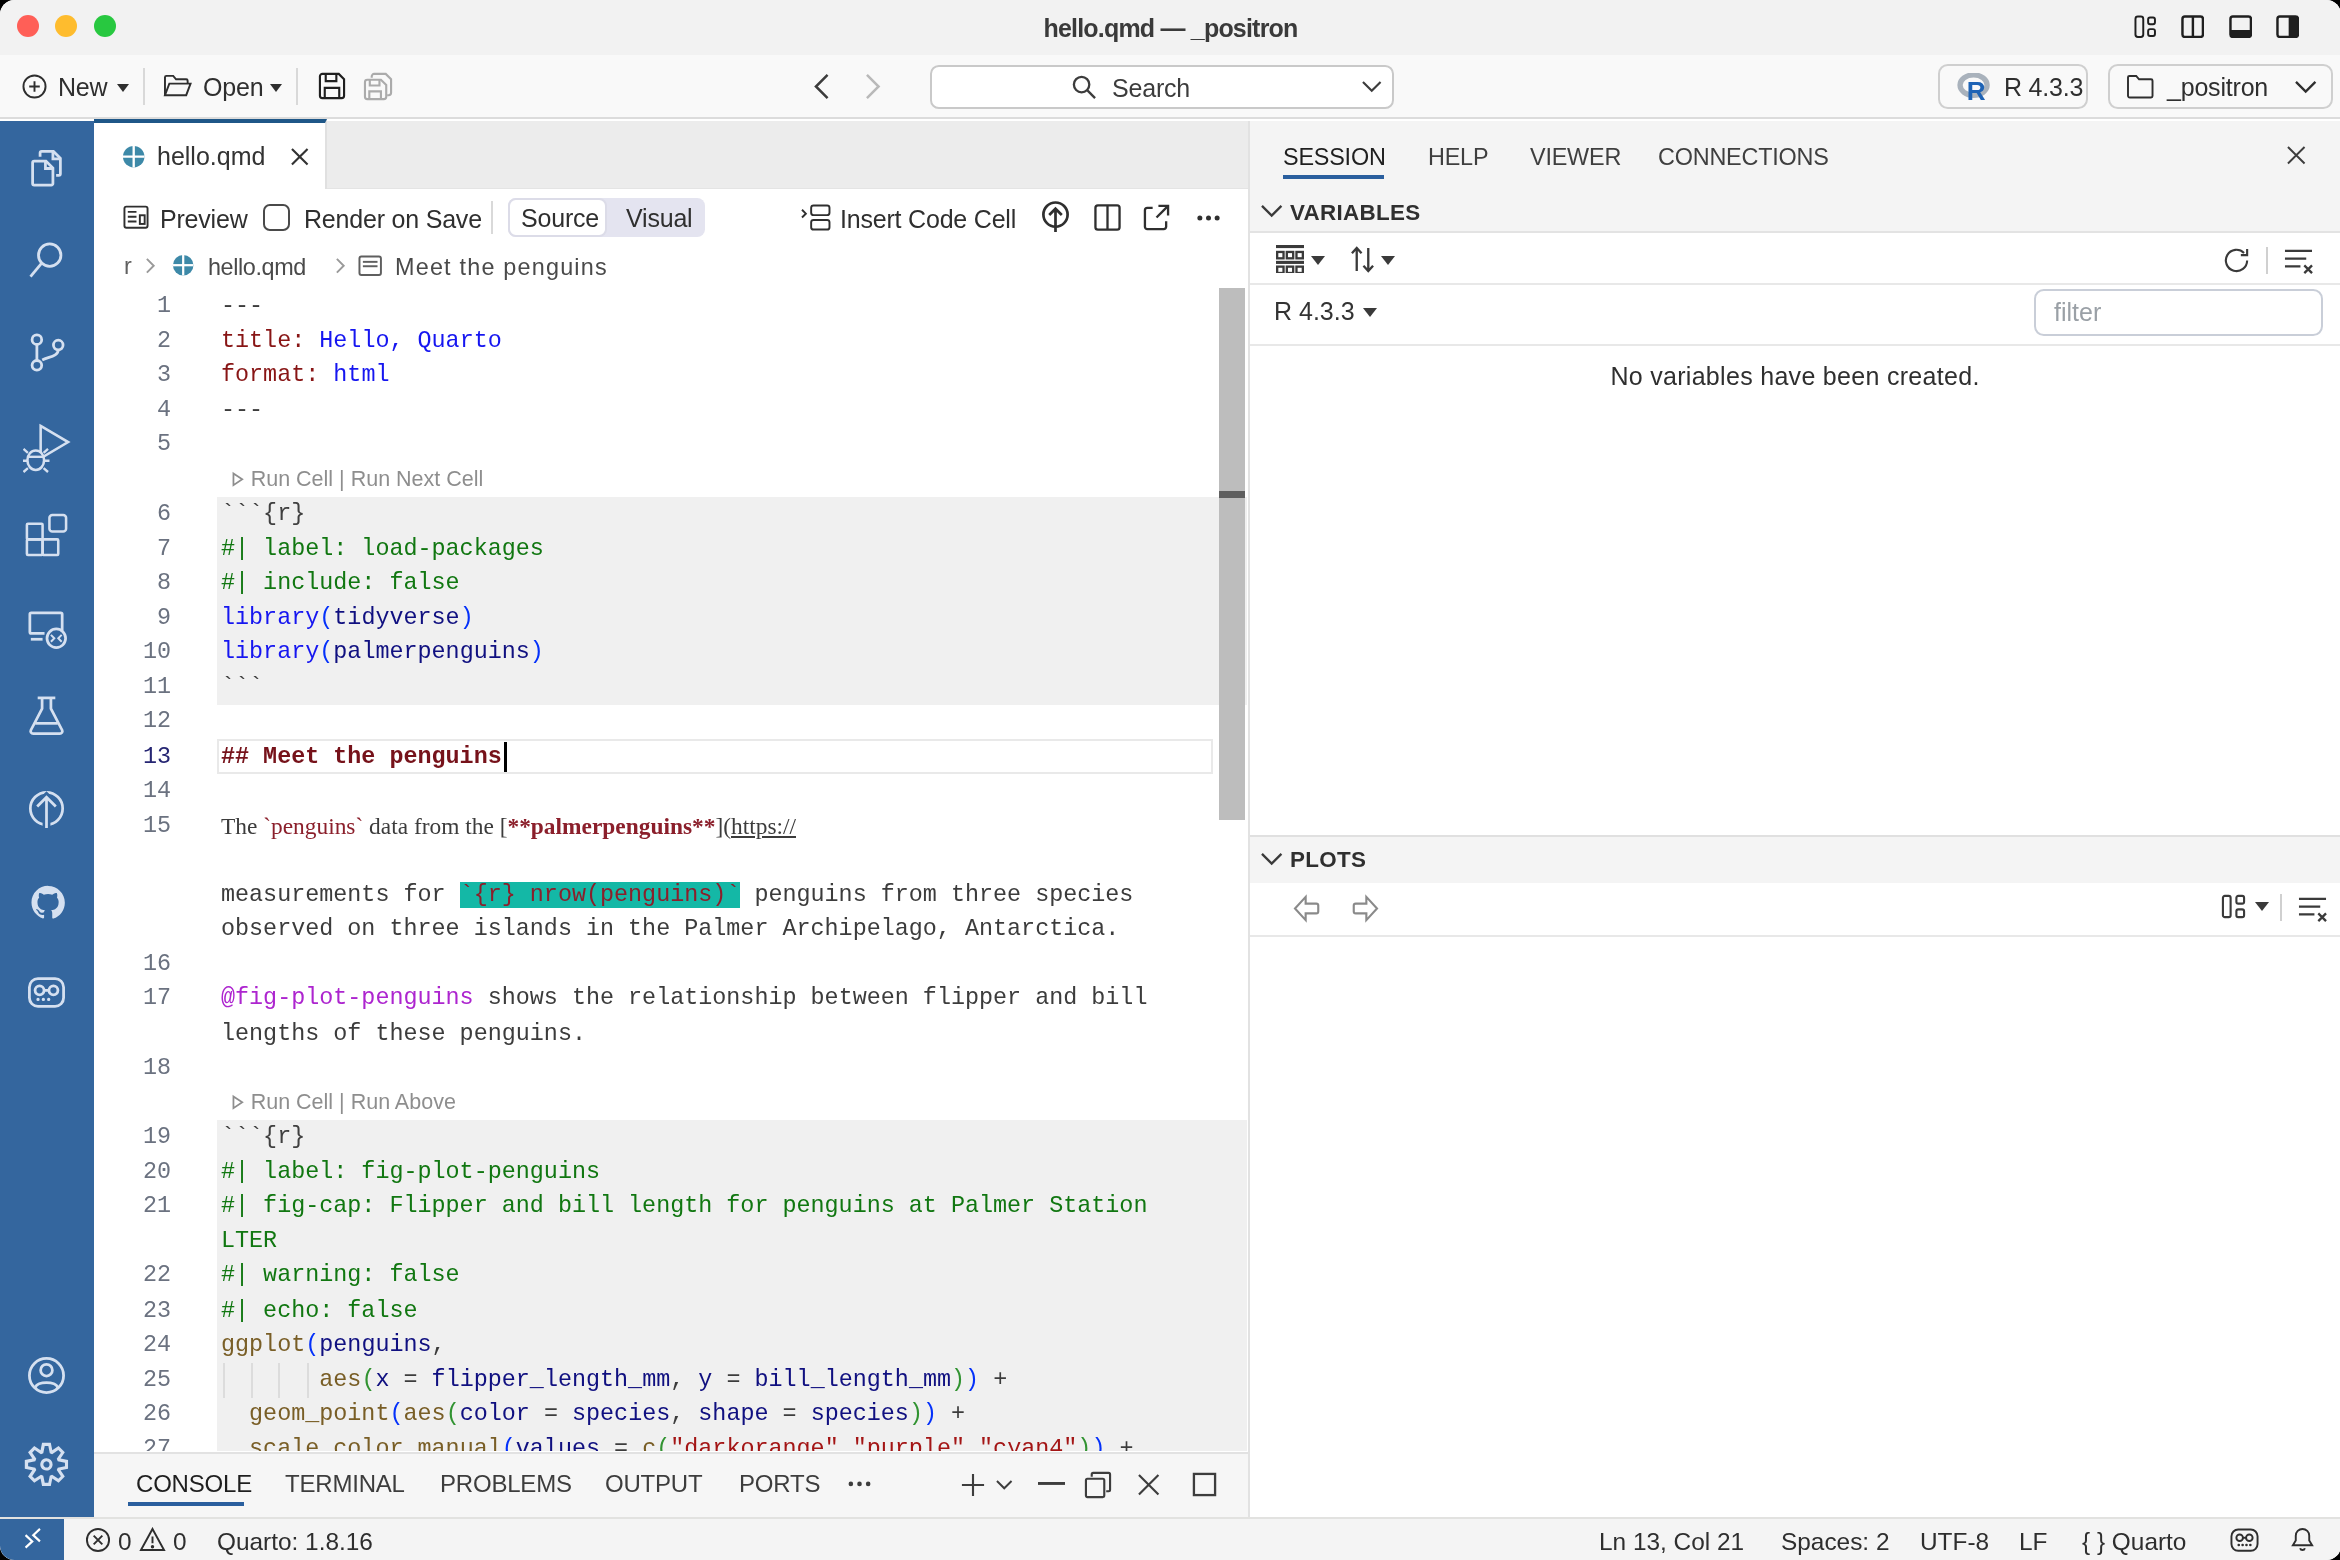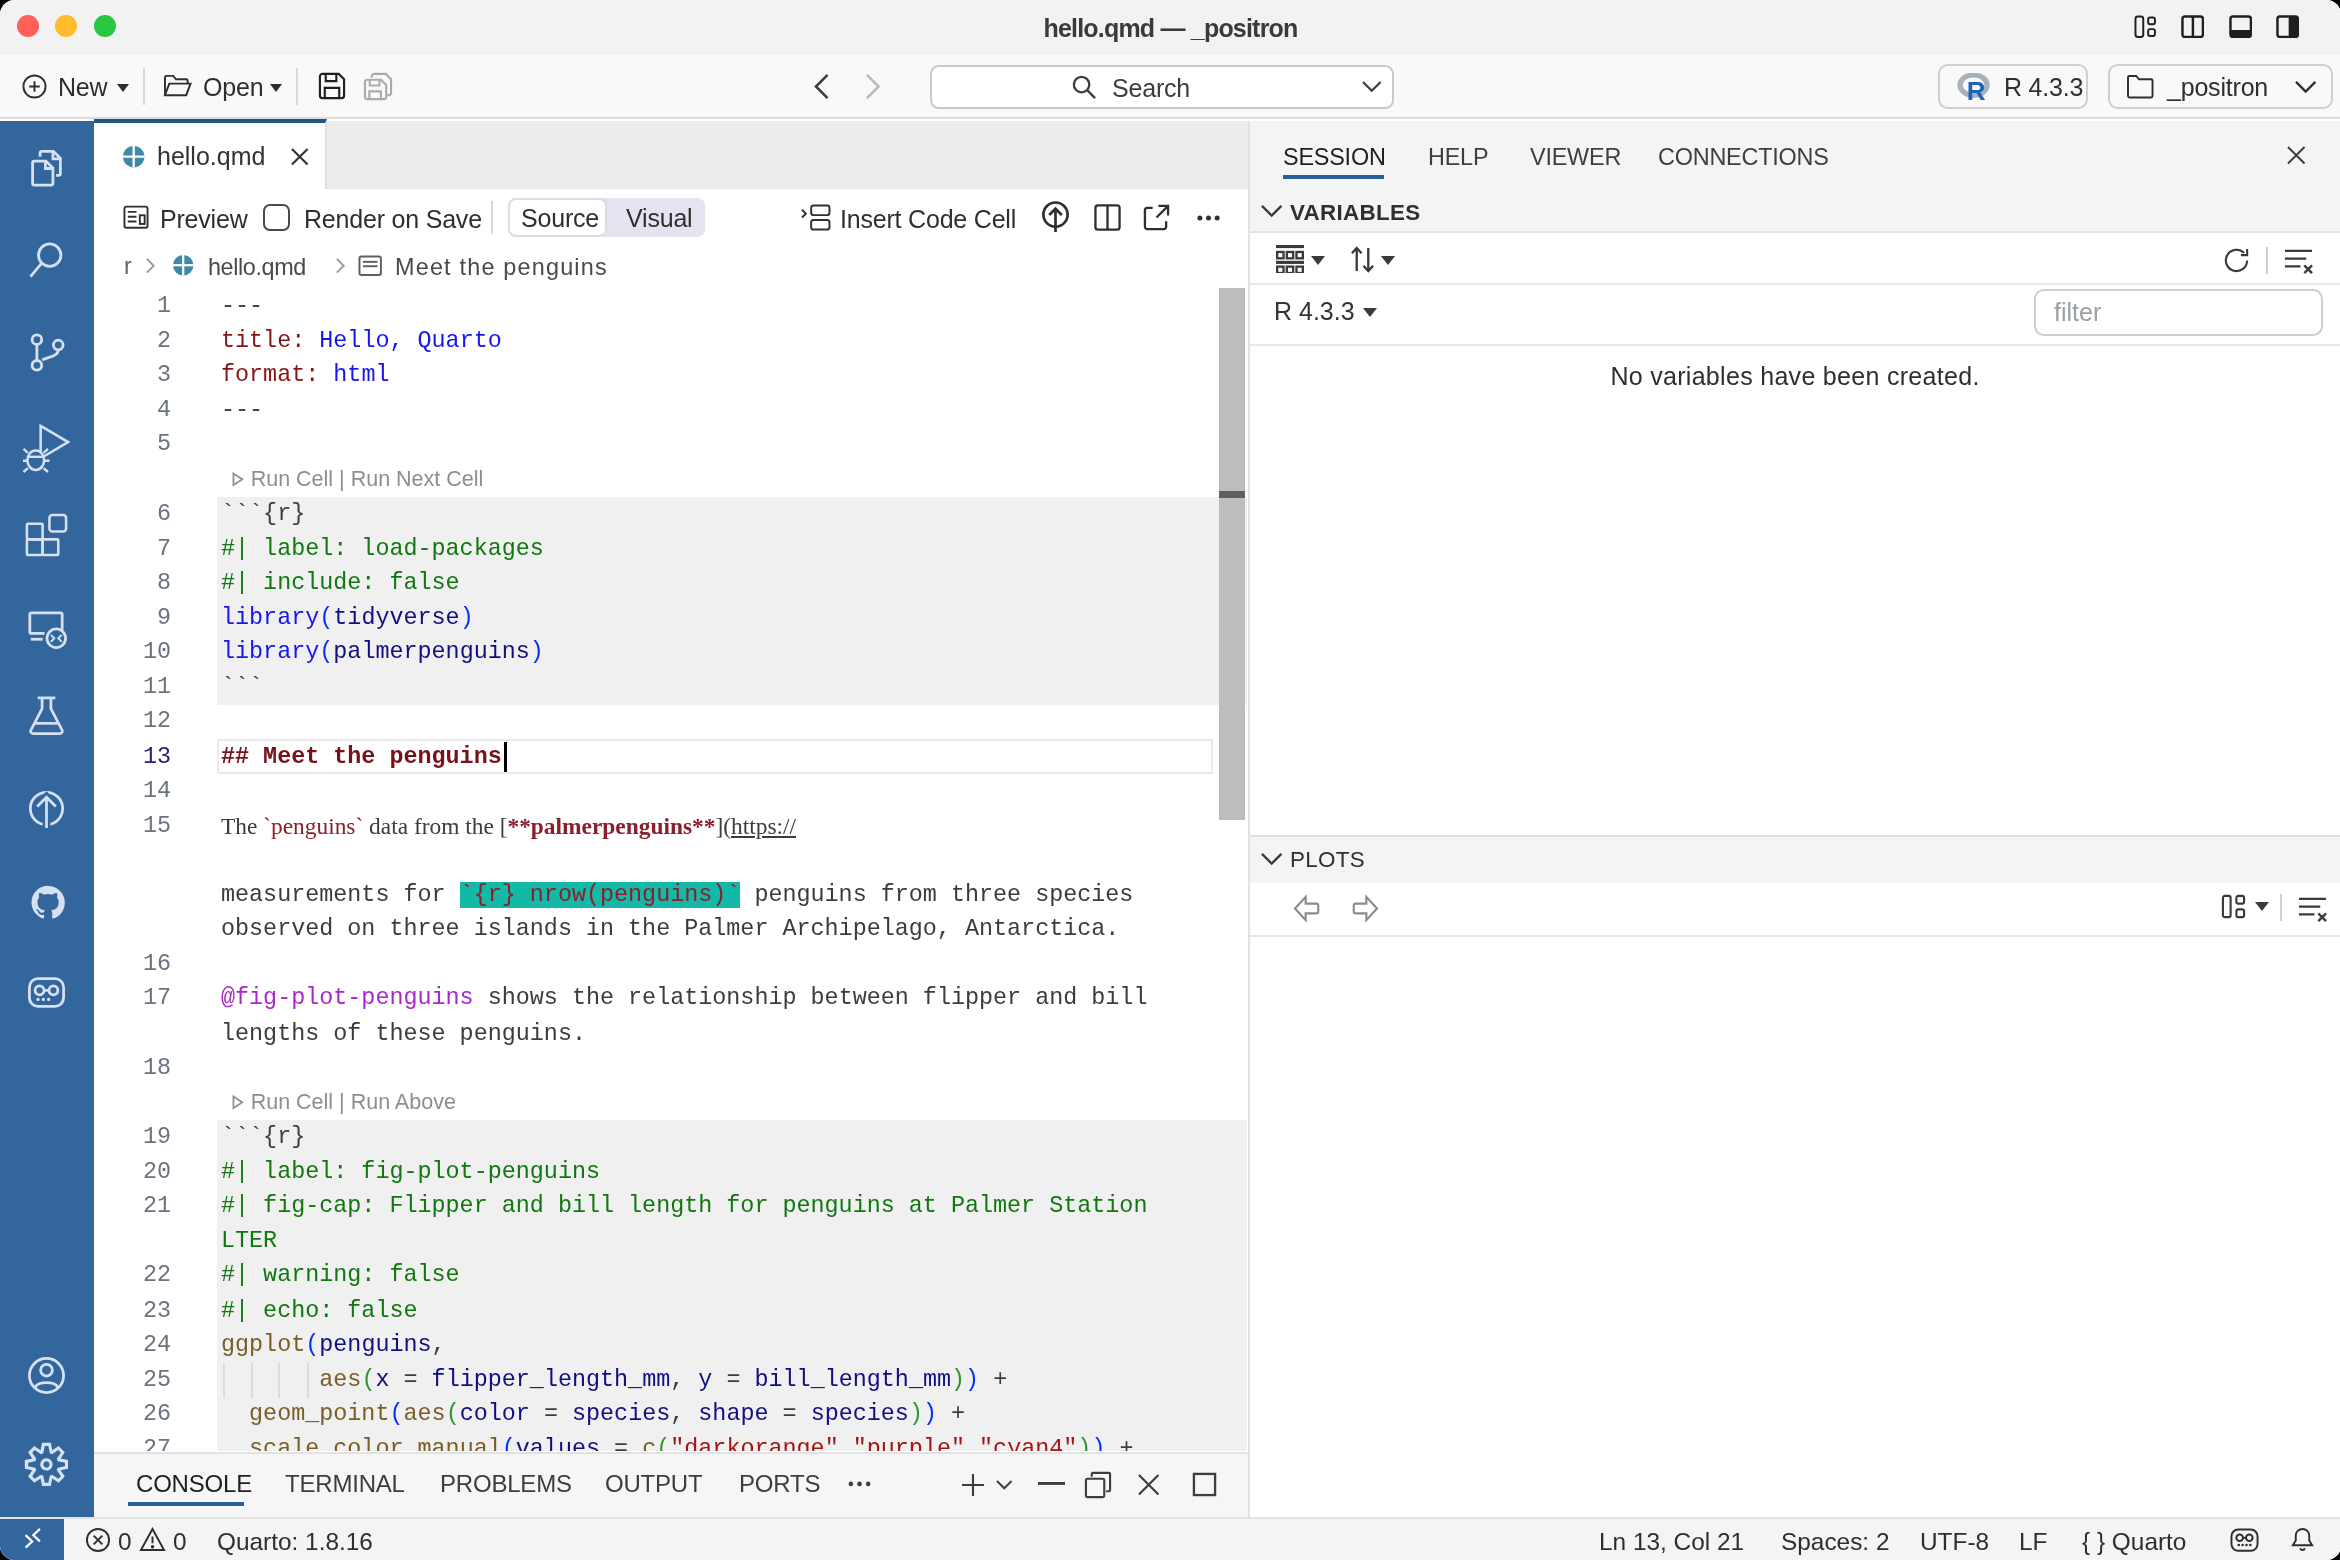--- a/index.html
+++ b/index.html
@@ -433,21 +433,21 @@
   <div class="abs" style="left:2034px; top:289px; width:289px; height:47px; border:2px solid #c9ced8; border-radius:9.8px;"></div>
   <div class="abs" style="left:2054px; top:298px; font-size:25px; color:#9aa0a6;">filter</div>
   <div class="abs" style="left:1250px; top:344px; width:1090px; height:2px; background:#e8e8e8;"></div>
 
   <div class="abs" style="left:1250px; top:362px; width:1090px; text-align:center; font-size:25px; color:#2f2f2f; letter-spacing:0.3px;">No variables have been created.</div>
 
   <div class="abs" style="left:1250px; top:835px; width:1090px; height:48px; background:#f4f4f4; border-top:2px solid #e0e0e0;"></div>
   <svg class="ic" style="left:1260px; top:852px;" width="23.4" height="14.6" viewBox="0 0 24 15" fill="none" stroke="#3a3a3a" stroke-width="2.4">
       <path d="M2 2l10 10L22 2"></path>
     </svg>
-  <div class="abs" style="left:1290px; top:847px; font-size:22.4px; font-weight:normal; color:#2f2f2f; letter-spacing:0.3px;">PLOTS</div>
+  <div class="abs" style="left:1290px; top:847px; font-size:22.4px; font-weight:bold; color:#2f2f2f; letter-spacing:0.3px;">PLOTS</div>
   <svg class="ic" style="left:1292px; top:893px;" width="37" height="31" viewBox="0 0 38 32" fill="none" stroke="#8a8a8a" stroke-width="2.2">
     <path d="M14 4L3 16l11 12v-7h11a2 2 0 0 0 2-2v-6a2 2 0 0 0-2-2H14z"></path>
   </svg>
   <svg class="ic" style="left:1343px; top:893px;" width="37" height="31" viewBox="0 0 38 32" fill="none" stroke="#8a8a8a" stroke-width="2.2">
     <path d="M24 4l11 12-11 12v-7H13a2 2 0 0 1-2-2v-6a2 2 0 0 1 2-2h11z"></path>
   </svg>
   <svg class="ic" style="left:2221px; top:894px;" width="25" height="25" viewBox="0 0 26 26" fill="none" stroke="#3a3a3a" stroke-width="2.2">
     <rect x="2" y="2" width="8" height="22" rx="2"></rect>
       <rect x="16" y="2" width="8" height="8" rx="2"></rect>
       <rect x="16" y="16" width="8" height="8" rx="2"></rect>

